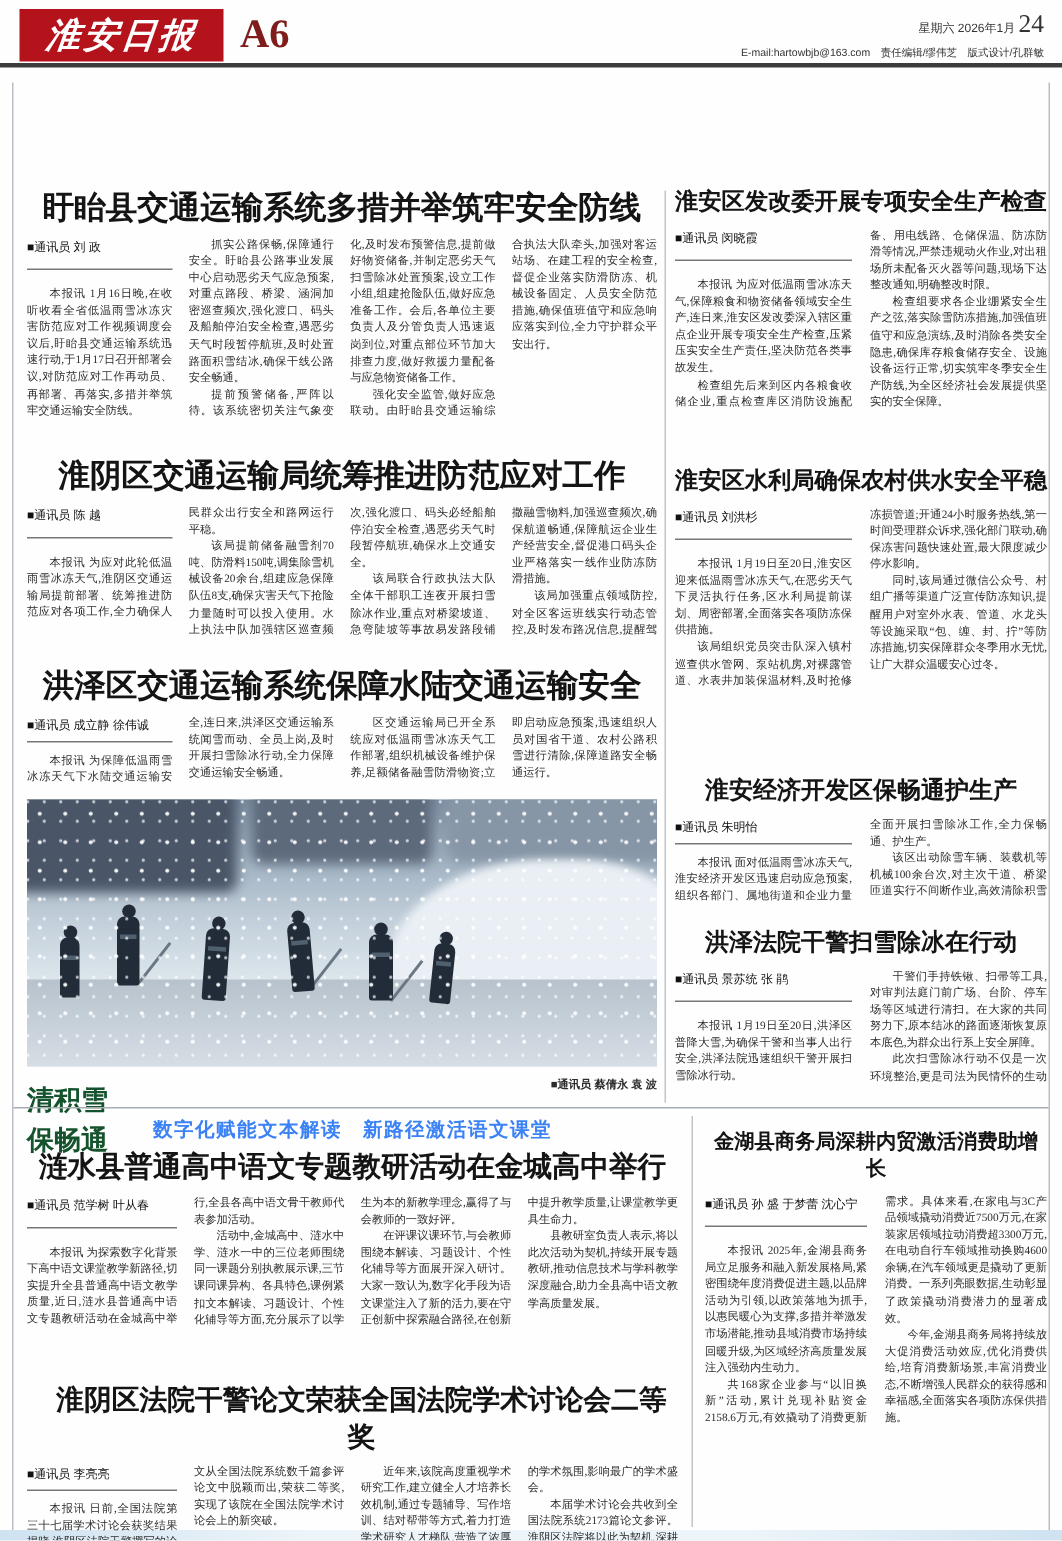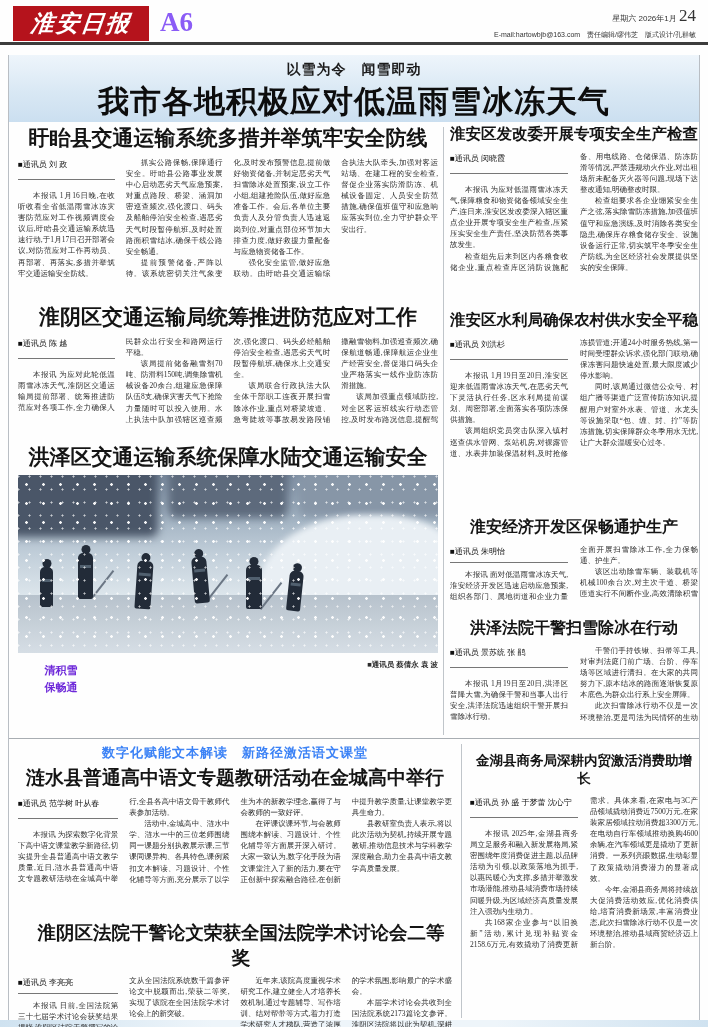--- a/index.html
+++ b/index.html
@@ -4,21 +4,21 @@
 <style>
   html,body{margin:0;padding:0;background:#e9e9e9;}
   .page{position:relative;width:708px;height:1027px;background:#fefefe;overflow:hidden;
         font-family:"Liberation Serif","DejaVu Serif",serif;color:#222;}
   
   .masthead{position:absolute;left:0;top:0;width:708px;height:44px;}
   .logo-box{position:absolute;left:13px;top:6px;width:136px;height:35px;background:#b5131c;
             display:flex;align-items:center;justify-content:center;}
   .logo-text{color:#fff;font-size:23px;font-weight:bold;font-style:italic;letter-spacing:2px;
              transform:skewX(-6deg);font-family:"Liberation Serif",serif;}
-  .page-no{position:absolute;left:160px;top:7px;font-size:27px;font-weight:bold;color:#8b5cf6;}
+  .page-no{position:absolute;left:160px;top:7px;font-size:27px;font-weight:bold;color:#7f1d1d;}
   .section-name{position:absolute;left:204px;top:11px;font-size:23px;font-weight:bold;color:#111;
                 font-family:"Liberation Sans","DejaVu Sans",sans-serif;letter-spacing:2px;}
   .mast-right{position:absolute;right:12px;top:6px;text-align:right;
               font-family:"Liberation Sans","DejaVu Sans",sans-serif;}
   .date-line{font-size:8px;color:#333;}
   .date-day{font-size:17px;font-family:"Liberation Serif",serif;color:#333;}
   .info-line{font-size:7px;color:#333;margin-top:4px;}
   .mast-rule{position:absolute;left:0;top:42px;width:708px;height:3px;background:#3c3c3c;}
   
   .frame-v{position:absolute;top:55px;width:1px;height:966px;background:#b9bec4;}
@@ -67,21 +67,21 @@
   .f4{left:228px;top:90px;width:16px;height:44px;}
   .f5{left:270px;top:96px;width:14px;height:40px;transform:rotate(6deg);}
   .f6{left:22px;top:92px;width:13px;height:40px;}
   .shovel{position:absolute;width:2px;height:34px;background:#6b7684;transform:rotate(38deg);}
   .s1{left:84px;top:92px;} .s2{left:198px;top:96px;} .s3{left:252px;top:104px;}
   .ph-snow{position:absolute;inset:0;
      background-image:radial-gradient(circle,rgba(255,255,255,.95) 1px,transparent 1.6px),
                       radial-gradient(circle,rgba(255,255,255,.7) .8px,transparent 1.3px);
      background-size:17px 19px,11px 13px;background-position:0 0,6px 8px;}
   .caption-row{display:flex;margin-top:6px;}
-  .cap-label{width:86px;flex:0 0 86px;text-align:center;font-weight:bold;font-size:11px;color:#6d28d9;
+  .cap-label{width:86px;flex:0 0 86px;font-weight:bold;font-size:18px;color:#14532d;
              font-family:"Liberation Sans","DejaVu Sans",sans-serif;line-height:1.5;padding-top:3px;}
   .cap-text{flex:1;font-size:7.5px;line-height:1.5;text-align:justify;color:#2c2c2c;}
   .cap-credit{font-weight:bold;white-space:nowrap;float:right;
               font-family:"Liberation Sans","DejaVu Sans",sans-serif;}
 </style>
 </head>
 <body>
 
 <div class="page">
 
@@ -97,24 +97,20 @@
       </div>
       <div class="info-line">E-mail:hartowbjb@163.com　责任编辑/缪伟芝　版式设计/孔群敏</div>
     </div>
     <div class="mast-rule"></div>
   </div>
 
   <div class="frame-v" style="left:8px;"></div>
   <div class="frame-v" style="left:699px;"></div>
   <div class="bottom-band"></div>
 
-  <div class="banner">
-    <p class="banner-kicker">以雪为令　闻雪即动</p>
-    <h1 class="banner-title">我市各地积极应对低温雨雪冰冻天气</h1>
-  </div>
 
   <div class="left-group">
 
     <section>
       <h2 class="hl" style="font-size:21px;">盱眙县交通运输系统多措并举筑牢安全防线</h2>
       <div class="art-body cols4" style="height:137px;margin-top:5px;">
         <div class="byline">■通讯员  刘  政</div>
         <p>本报讯  1月16日晚,在收听收看全省低温雨雪冰冻灾害防范应对工作视频调度会议后,盱眙县交通运输系统迅速行动,于1月17日召开部署会议,对防范应对工作再动员、再部署、再落实,多措并举筑牢交通运输安全防线。</p>
         <p>抓实公路保畅,保障通行安全。盱眙县公路事业发展中心启动恶劣天气应急预案,对重点路段、桥梁、涵洞加密巡查频次,强化渡口、码头及船舶停泊安全检查,遇恶劣天气时段暂停航班,及时处置路面积雪结冰,确保干线公路安全畅通。</p>
         <p>提前预警储备,严阵以待。该系统密切关注气象变化,及时发布预警信息,提前做好物资储备,并制定恶劣天气扫雪除冰处置预案,设立工作小组,组建抢险队伍,做好应急准备工作。会后,各单位主要负责人及分管负责人迅速返岗到位,对重点部位环节加大排查力度,做好救援力量配备与应急物资储备工作。</p>
@@ -128,20 +124,25 @@
         <div class="byline">■通讯员  陈  越</div>
         <p>本报讯  为应对此轮低温雨雪冰冻天气,淮阴区交通运输局提前部署、统筹推进防范应对各项工作,全力确保人民群众出行安全和路网运行平稳。</p>
         <p>该局提前储备融雪剂70吨、防滑料150吨,调集除雪机械设备20余台,组建应急保障队伍8支,确保灾害天气下抢险力量随时可以投入使用。水上执法中队加强辖区巡查频次,强化渡口、码头必经船舶停泊安全检查,遇恶劣天气时段暂停航班,确保水上交通安全。</p>
         <p>该局联合行政执法大队全体干部职工连夜开展扫雪除冰作业,重点对桥梁坡道、急弯陡坡等事故易发路段铺撒融雪物料,加强巡查频次,确保航道畅通,保障航运企业生产经营安全,督促港口码头企业严格落实一线作业防冻防滑措施。</p>
         <p>该局加强重点领域防控,对全区客运班线实行动态管控,及时发布路况信息,提醒驾驶员减速慢行,在恶劣天气下灵活执行任务,全力保障群众平安温暖出行。</p>
       </div>
     </section>
 
     <section style="margin-top:10px;">
       <h2 class="hl" style="font-size:21px;">洪泽区交通运输系统保障水陆交通运输安全</h2>
+      <div class="art-body cols4" style="height:53px;margin-top:5px;">
+        <div class="byline" style="padding-bottom:5px;margin-bottom:6px;">■通讯员  成立静  徐伟诚</div>
+        <p>本报讯  为保障低温雨雪冰冻天气下水陆交通运输安全,连日来,洪泽区交通运输系统闻雪而动、全员上岗,及时开展扫雪除冰行动,全力保障交通运输安全畅通。</p>
+        <p>区交通运输局已开全系统应对低温雨雪冰冻天气工作部署,组织机械设备维护保养,足额储备融雪防滑物资;立即启动应急预案,迅速组织人员对国省干道、农村公路积雪进行清除,保障道路安全畅通运行。</p>
+      </div>
     </section>
 
     <div class="photo">
       <div class="ph-blur b1"></div>
       <div class="ph-blur b2"></div>
       <div class="ph-blur b3"></div>
       <div class="snowbank"></div>
       <div class="road"></div>
       <div class="shovel s1"></div>
       <div class="shovel s2"></div>
@@ -237,18 +238,18 @@
     </section>
   </div>
 
   <div class="bottom-right">
     <section style="margin-top:8px;">
       <h2 class="hl" style="font-size:13.5px;">金湖县商务局深耕内贸激活消费助增长</h2>
       <div class="art-body cols2" style="height:228px;margin-top:7px;">
         <div class="byline">■通讯员  孙  盛  于梦蕾  沈心宁</div>
         <p>本报讯  2025年,金湖县商务局立足服务和融入新发展格局,紧密围绕年度消费促进主题,以品牌活动为引领,以政策落地为抓手,以惠民暖心为支撑,多措并举激发市场潜能,推动县域消费市场持续回暖升级,为区域经济高质量发展注入强劲内生动力。</p>
         <p>共168家企业参与“以旧换新”活动,累计兑现补贴资金2158.6万元,有效撬动了消费更新需求。具体来看,在家电与3C产品领域撬动消费近7500万元,在家装家居领域拉动消费超3300万元,在电动自行车领域推动换购4600余辆,在汽车领域更是撬动了更新消费。一系列亮眼数据,生动彰显了政策撬动消费潜力的显著成效。</p>
-        <p>今年,金湖县商务局将持续放大促消费活动效应,优化消费供给,培育消费新场景,丰富消费业态,此次扫雪除冰行动不仅是一次环境整治,推动县域商贸经济迈上新台阶。</p>
+        <p>今年,金湖县商务局将持续放大促消费活动效应,优化消费供给,培育消费新场景,丰富消费业态,不断增强人民群众的获得感和幸福感,全面落实各项防冻保供措施。</p>
       </div>
     </section>
   </div>
 
 </div>
 
 </body></html>

